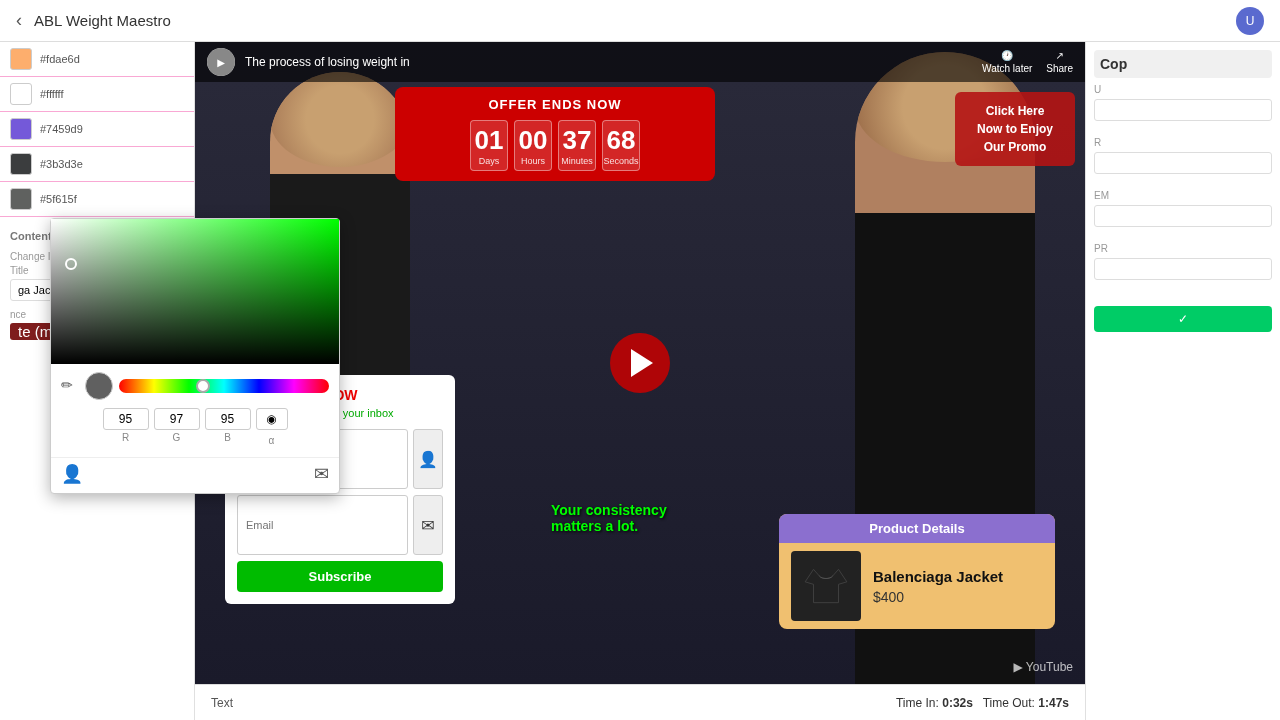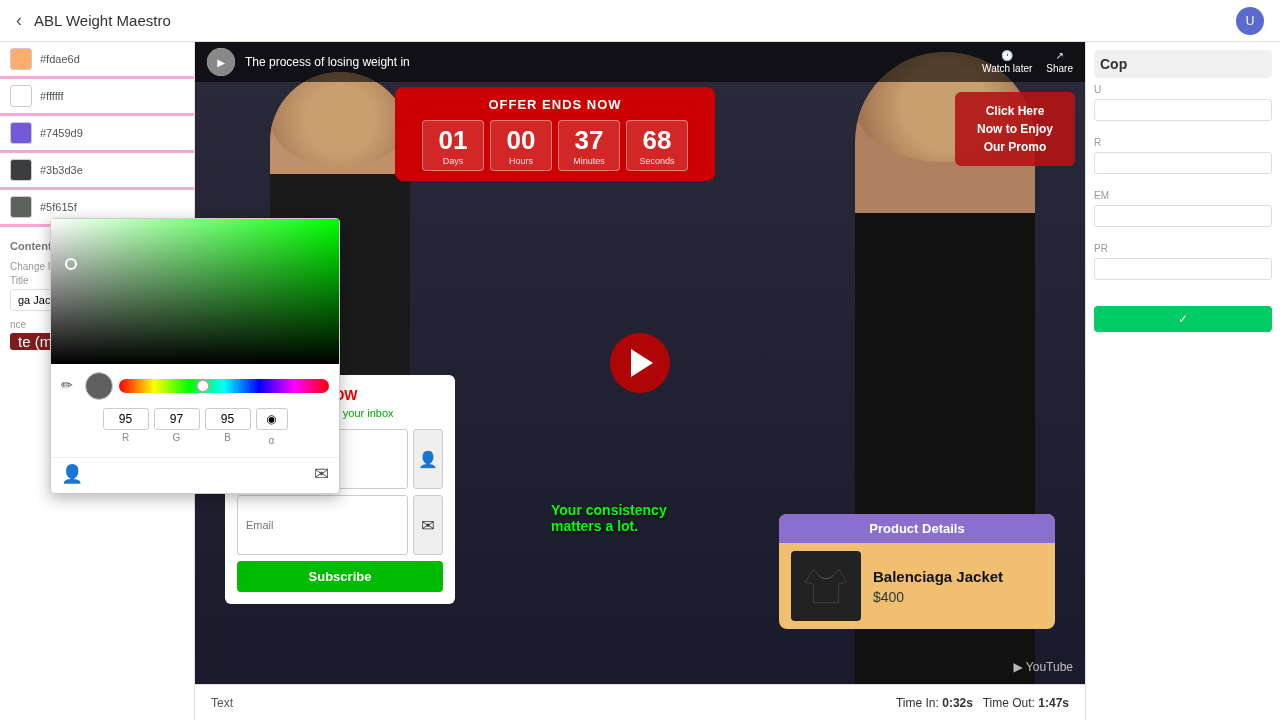--- a/index.html
+++ b/index.html
@@ -45,21 +45,21 @@
       background: #fff;
       border-right: 1px solid #e0e0e0;
       overflow-y: auto;
       z-index: 5;
     }
     .color-row {
       display: flex;
       align-items: center;
       padding: 6px 10px;
       gap: 8px;
-      border-bottom: 3px solid #f9a8d4;
+      border-bottom: 1px solid #f9a8d4;
     }
     .color-swatch {
       width: 22px; height: 22px;
       border-radius: 3px;
       border: 1px solid #ccc;
       flex-shrink: 0;
     }
     .color-label {
       font-size: 11px;
       color: #555;
@@ -261,21 +261,21 @@
     }
     .countdown-boxes {
       display: flex;
       gap: 6px;
       justify-content: center;
     }
     .countdown-box {
       background: rgba(255,255,255,0.15);
       border: 1px solid rgba(255,255,255,0.4);
       border-radius: 4px;
-      width: 62px;
+      width: 38px;
       text-align: center;
       padding: 6px 0 4px;
     }
     .countdown-num {
       font-size: 26px;
       font-weight: 700;
       line-height: 1;
       color: #fff;
     }
     .countdown-lbl {

